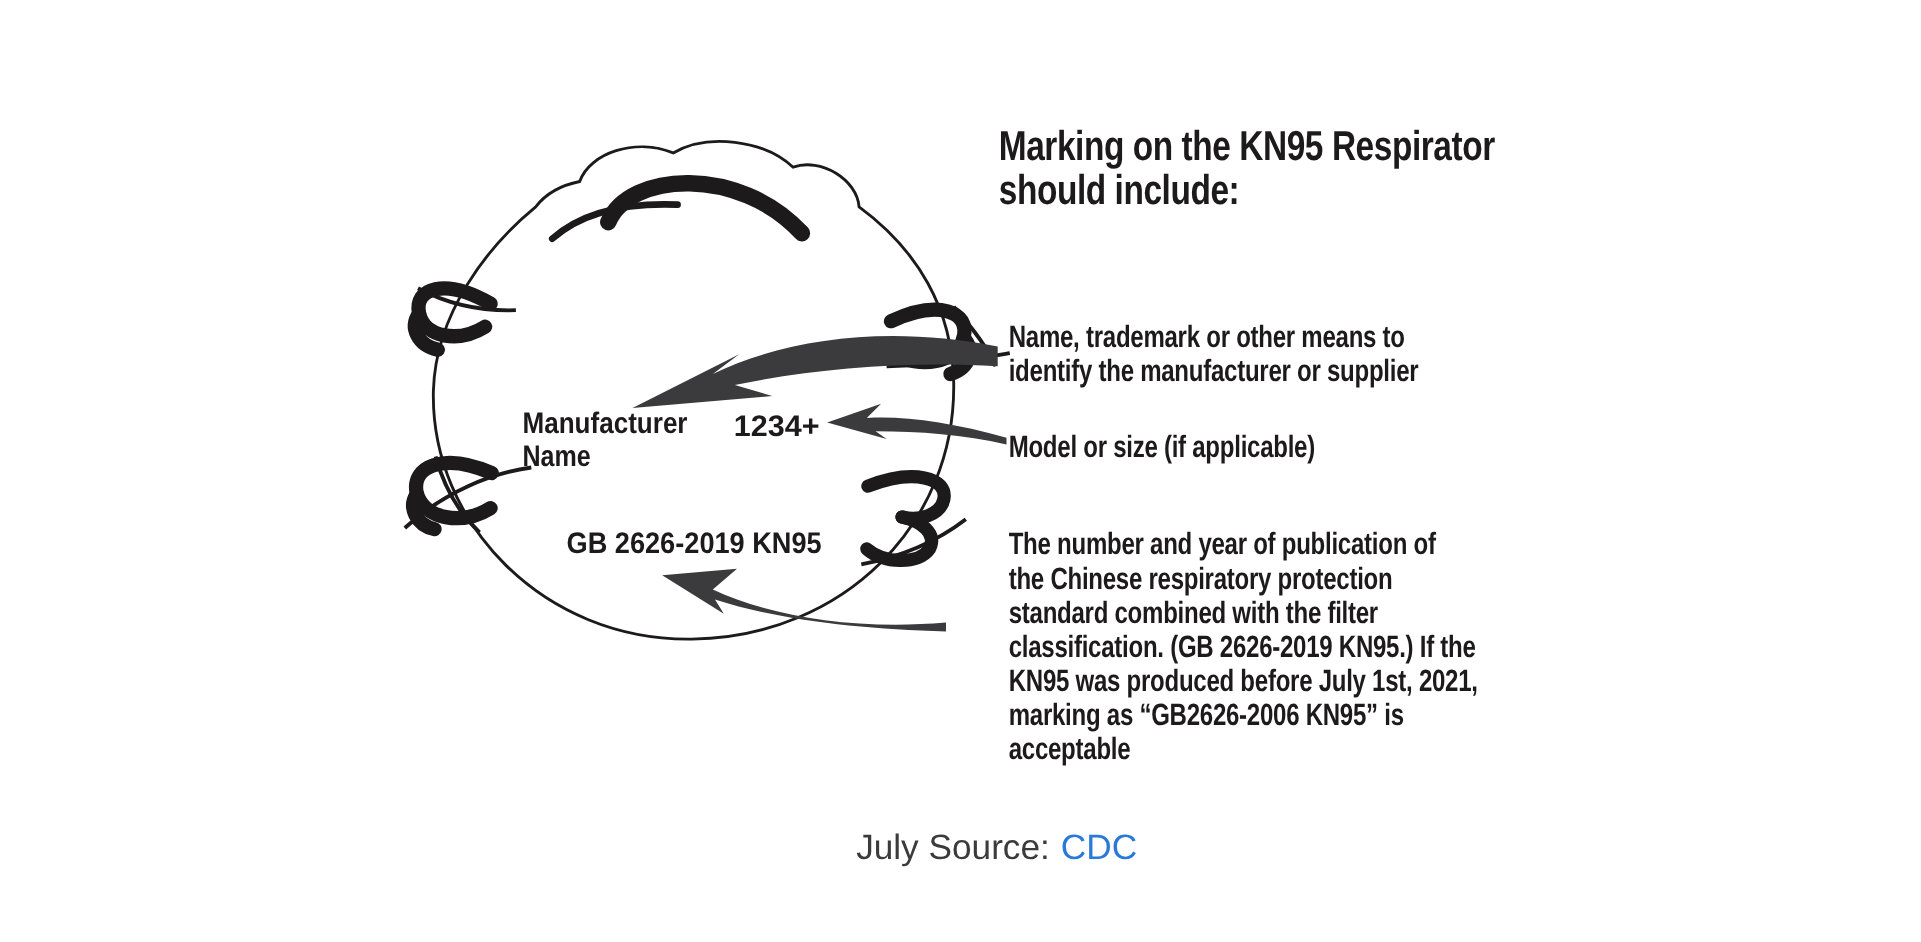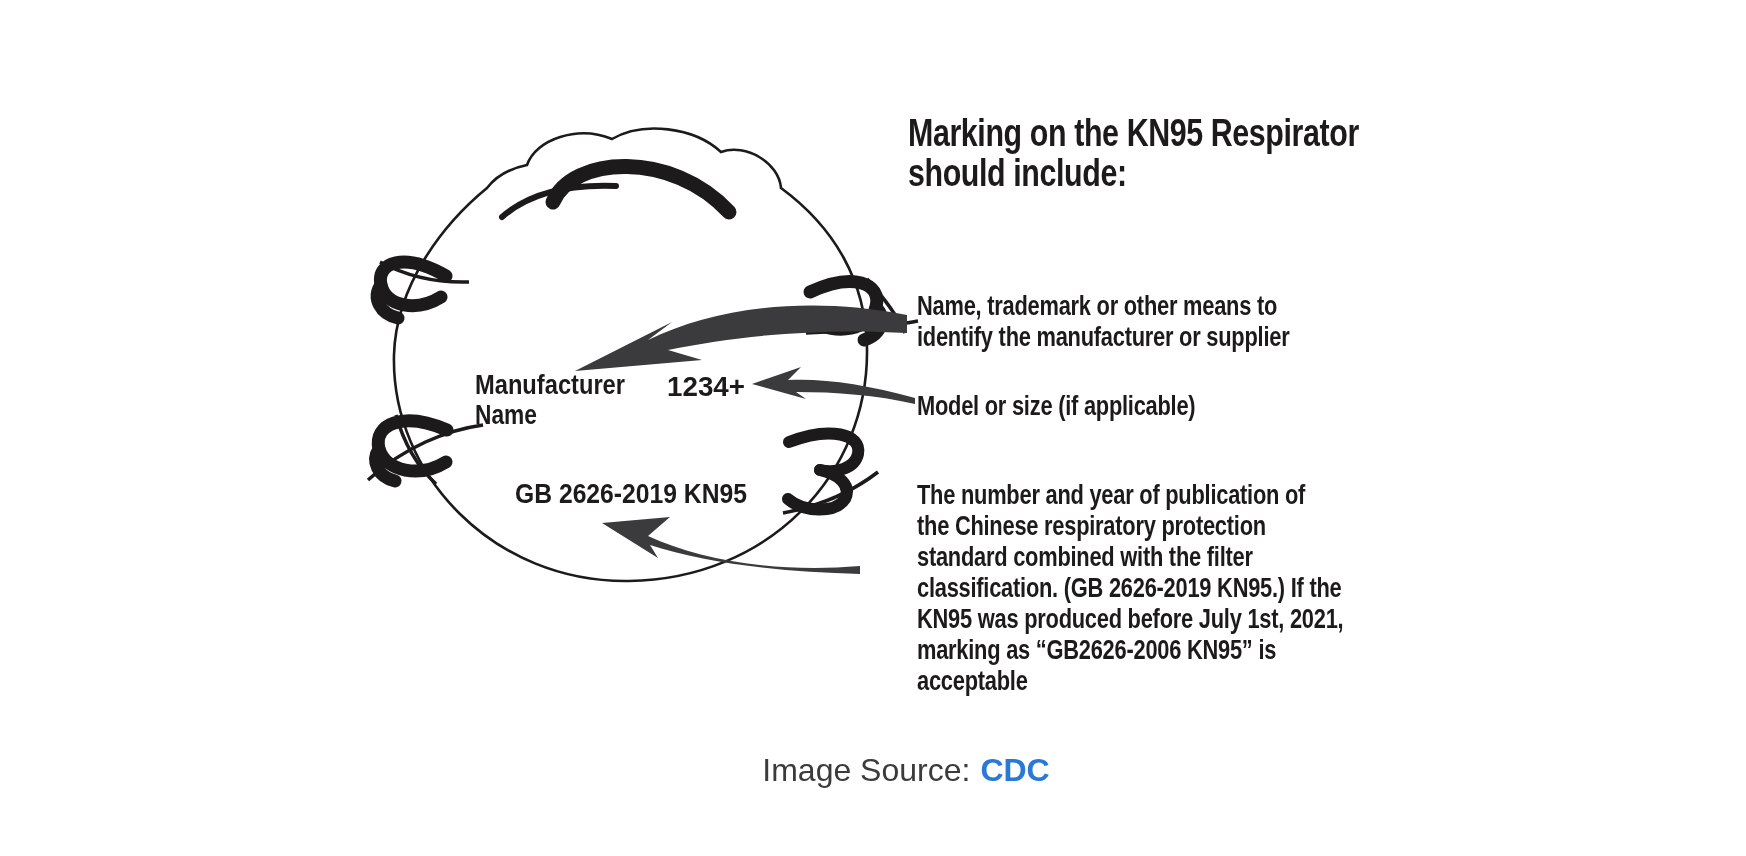--- a/index.html
+++ b/index.html
@@ -51,21 +51,20 @@
     left: 536px; top: 752px;
     width: 740px;
     text-align: center;
     font-size: 32px;
     color: #3b3b3b;
   }
   .caption a {
     text-decoration: none;
     margin-left: 10px;
     cursor: pointer;
-    font-weight: bold;
   }
 </style>
 </head>
 <body>
 
 <div>
 
   <svg class="figure-svg" viewBox="360 100 580 500" xmlns="http://www.w3.org/2000/svg">
 
     <path d="M 487 188 C 443 224 396 285 394 355 C 391 475 494 583 629 581
@@ -133,16 +132,16 @@
 
   <div class="ann ann3">The number and year of publication of
 the Chinese respiratory protection
 standard combined with the filter
 classification. (GB 2626-2019 KN95.) If the
 KN95 was produced before July 1st, 2021,
 marking as “GB2626-2006 KN95” is
 acceptable</div>
 
   <div class="caption">
-    <span>Image Source:</span><a href="#" style="color: rgb(41, 121, 216);">CDC</a>
+    <span>July Source:</span><a href="#" style="color: rgb(41, 121, 216);">CDC</a>
   </div>
 
 </div>
 
 </body></html>

